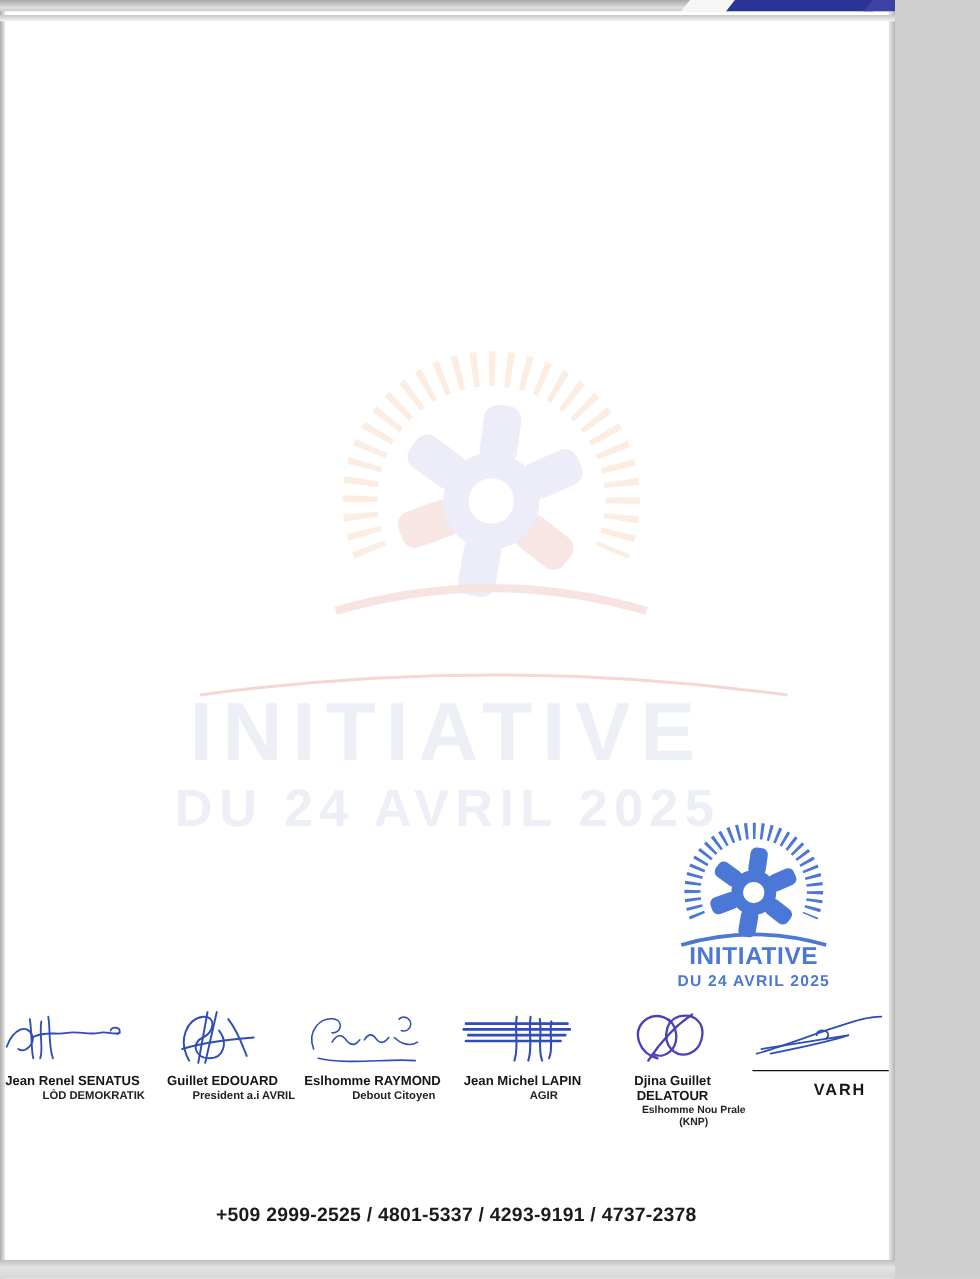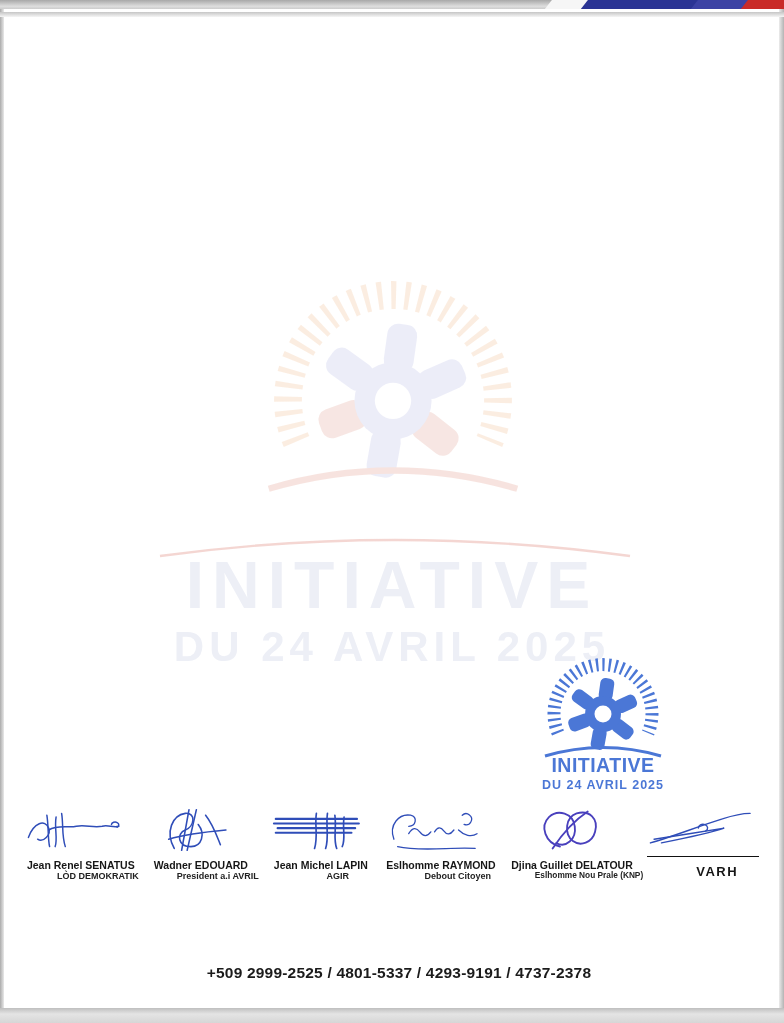--- a/index.html
+++ b/index.html
@@ -1,16 +1,16 @@
 <!DOCTYPE html>
 <html><head>
 <meta charset="utf-8">
 <style>
   html,body{margin:0;padding:0;background:#cfcfcf;}
-  .page{position:relative;width:784px;height:1023px;background:#fff;overflow:hidden;
+  .page{position:relative;width:716px;height:1023px;background:#fff;overflow:hidden;
         font-family:"Liberation Sans",sans-serif;color:#2c2c2c;}
   
   .left-edge{position:absolute;left:0;top:0;bottom:0;width:4px;
              background:linear-gradient(90deg,#ababab,#e9e9e9);z-index:6;}
   .right-edge{position:absolute;right:0;top:0;bottom:0;width:5px;
               background:linear-gradient(270deg,#b3b3b3,#ececec);z-index:6;}
   .bottom-strip{position:absolute;left:0;right:0;bottom:0;height:15px;
                 background:linear-gradient(180deg,#bfbfbf,#e4e4e4 40%,#d6d6d6);z-index:6;}
   
   .top-band{position:absolute;top:0;left:0;right:0;height:9px;overflow:hidden;z-index:7;
@@ -186,42 +186,42 @@
       <div class="name">Jean Renel SENATUS</div>
       <div class="org">LÒD DEMOKRATIK</div>
     </div>
       <div class="sig" data-index="1">
       <div class="scribble">
         <svg width="120" height="52" viewBox="0 0 130 52">
             <use href="#scribble-1"></use>
           </svg>
       </div>
 
-      <div class="name">Wadner EDOUARD</div>
+      <div class="name">Guillet EDOUARD</div>
       <div class="org">President a.i AVRIL</div>
+    </div>
+      <div class="sig" data-index="3">
+      <div class="scribble">
+        <svg width="120" height="52" viewBox="0 0 130 52">
+            <use href="#scribble-3"></use>
+          </svg>
+      </div>
+
+      <div class="name">Eslhomme RAYMOND</div>
+      <div class="org">Debout Citoyen</div>
     </div>
       <div class="sig" data-index="2">
       <div class="scribble">
         <svg width="120" height="52" viewBox="0 0 130 52">
             <use href="#scribble-2"></use>
           </svg>
       </div>
 
       <div class="name">Jean Michel LAPIN</div>
       <div class="org">AGIR</div>
-    </div>
-      <div class="sig" data-index="3">
-      <div class="scribble">
-        <svg width="120" height="52" viewBox="0 0 130 52">
-            <use href="#scribble-3"></use>
-          </svg>
-      </div>
-
-      <div class="name">Eslhomme RAYMOND</div>
-      <div class="org">Debout Citoyen</div>
     </div>
       <div class="sig" data-index="4">
       <div class="scribble">
         <svg width="120" height="52" viewBox="0 0 130 52">
             <use href="#scribble-4"></use>
           </svg>
       </div>
 
       <div class="name">Djina Guillet DELATOUR</div>
       <div class="org">Eslhomme Nou Prale (KNP)</div>

